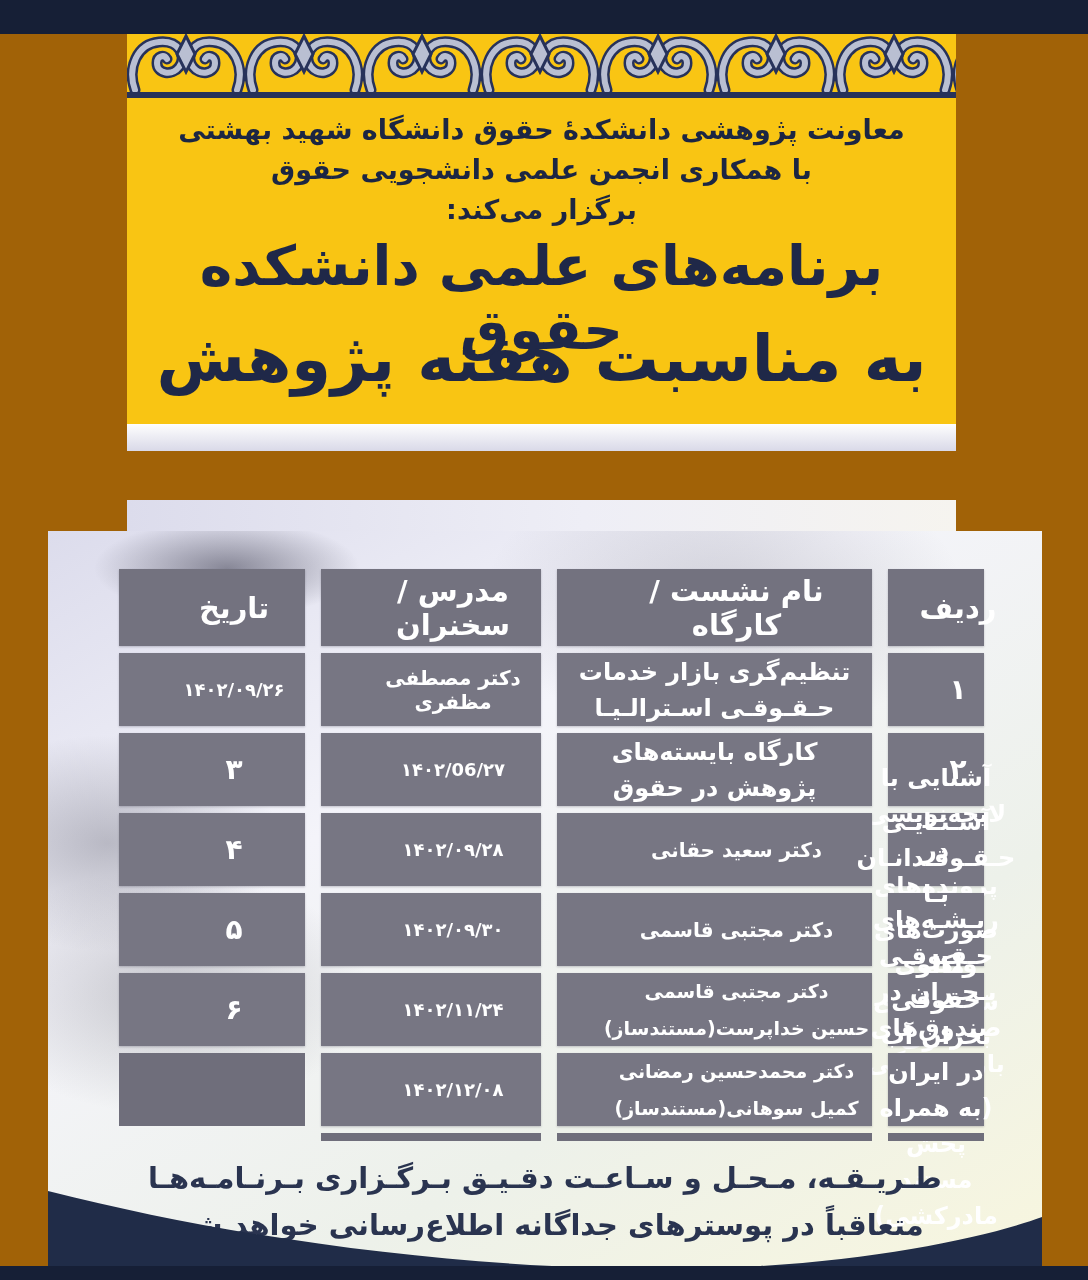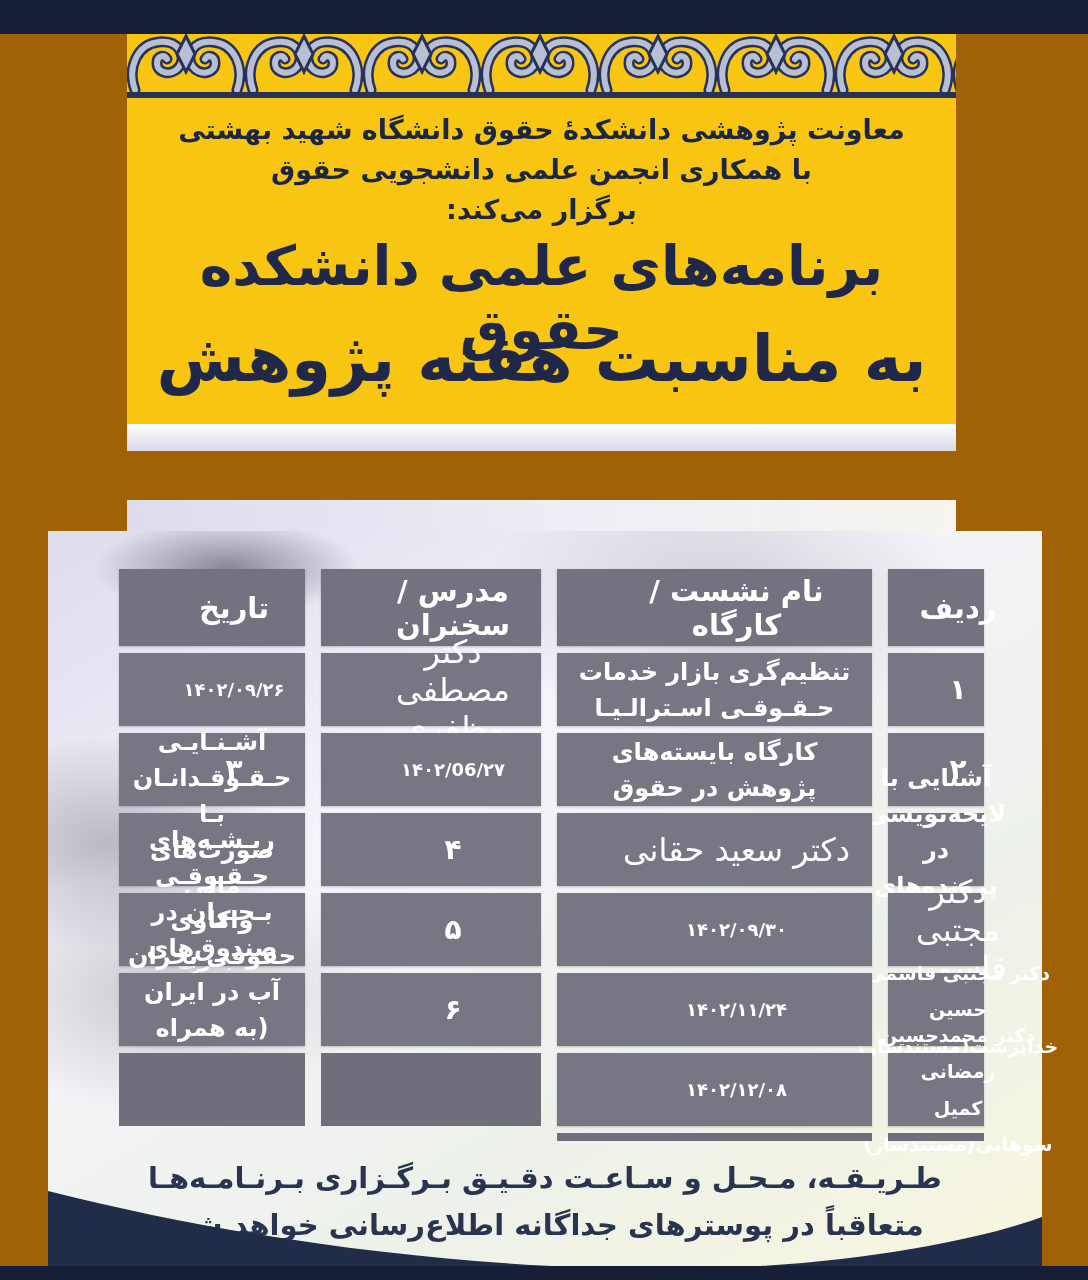--- a/index.html
+++ b/index.html
@@ -50,21 +50,21 @@
   .cell{
     background:#777683;color:#ffffff;
     display:flex;align-items:center;justify-content:center;
     text-align:center;white-space:pre-line;
     box-shadow:0 1px 2px rgba(40,40,60,.25);
     padding-left:44px;
   }
   .hdr{font-size:29px;font-weight:bold;background:#73727f;}
   .num{font-size:28px;font-weight:bold;}
   .session{font-size:24px;font-weight:bold;line-height:1.5;padding:16px 6px;}
-  .speaker{font-size:32px;font-weight:normal;}
+  .speaker{font-size:20px;font-weight:bold;}
   .speaker.small{font-size:19px;font-weight:bold;line-height:1.9;}
   .date{font-size:18px;font-weight:600;letter-spacing:4px;}
   .stub{background:#6f6e7b;box-shadow:none;}
   
   .footer{
     position:absolute;left:0;top:624px;width:100%;
     text-align:center;font-size:29px;font-weight:bold;color:#2a3450;
     line-height:47px;white-space:pre-line;
   }
 </style>
@@ -117,20 +117,21 @@
       <div class="cell date">۱۴۰۲/۰۹/۲۶</div>
 
       <div class="cell num">۲</div>
       <div class="cell session">کارگاه بایسته‌های پژوهش در حقوق</div>
       <div class="cell date">۱۴۰۲/06/۲۷</div>
 
       <div class="cell num">۳</div>
       <div class="cell session">آشنایی با لایحه‌نویسی
 در پرونده‌های حقوقی</div>
       <div class="cell speaker">دکتر سعید حقانی</div>
+      <div class="cell date">۱۴۰۲/۰۹/۲۸</div>
 
       <div class="cell num">۴</div>
       <div class="cell session">آشـنـایـی حـقـوقـدانـان بـا
 صورت‌های مالی شرکت‌های تجاری</div>
       <div class="cell speaker">دکتر مجتبی قاسمی</div>
       <div class="cell date">۱۴۰۲/۰۹/۳۰</div>
 
       <div class="cell num">۵</div>
       <div class="cell session">ریـشـه‌های حـقـوقـی بـحـران در
 صندوق‌های بازنشستگی در ایران</div>

